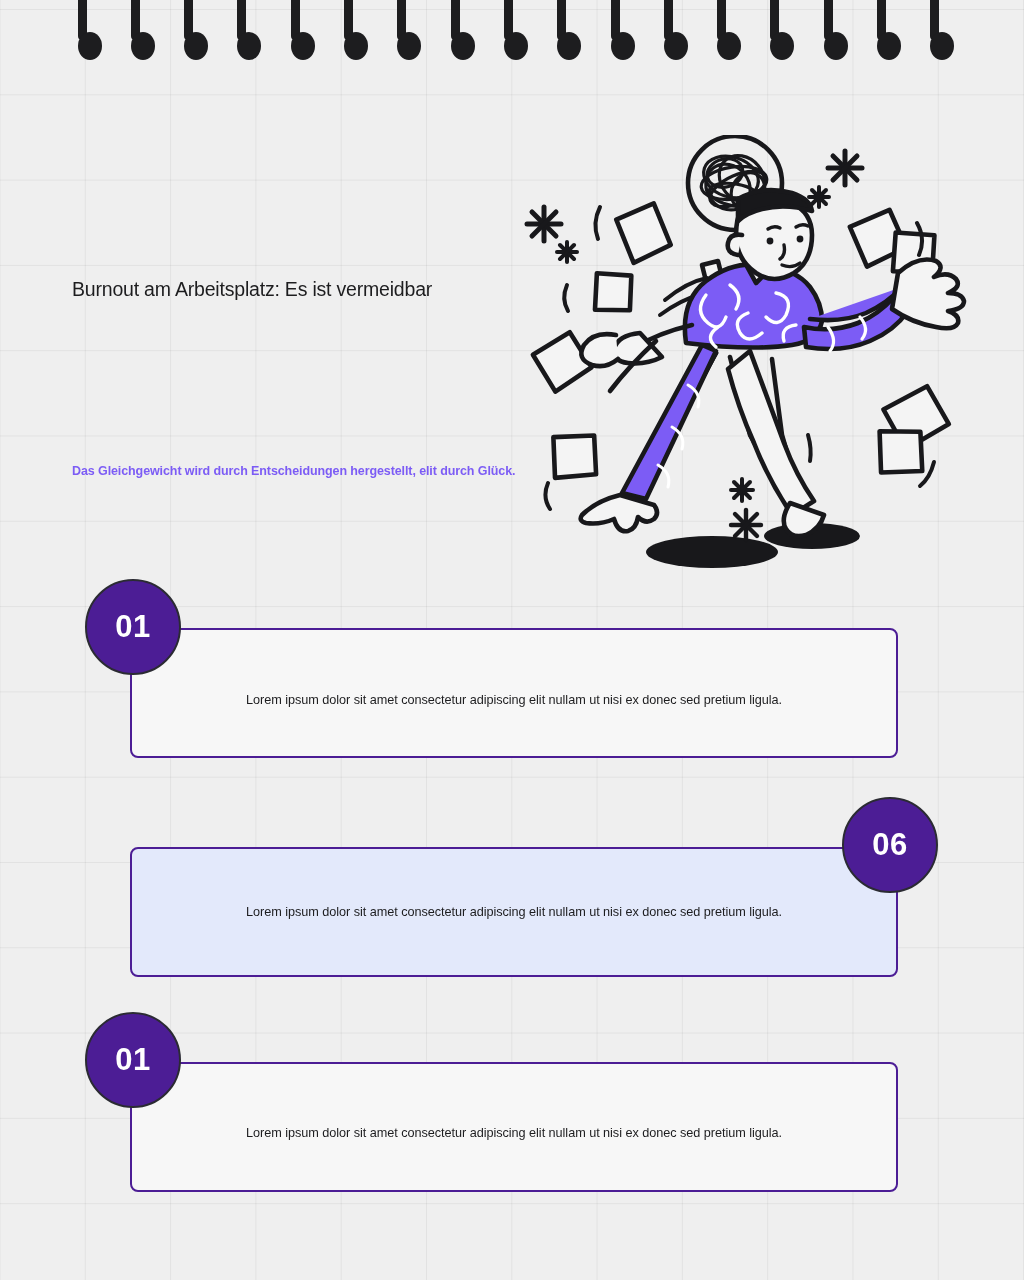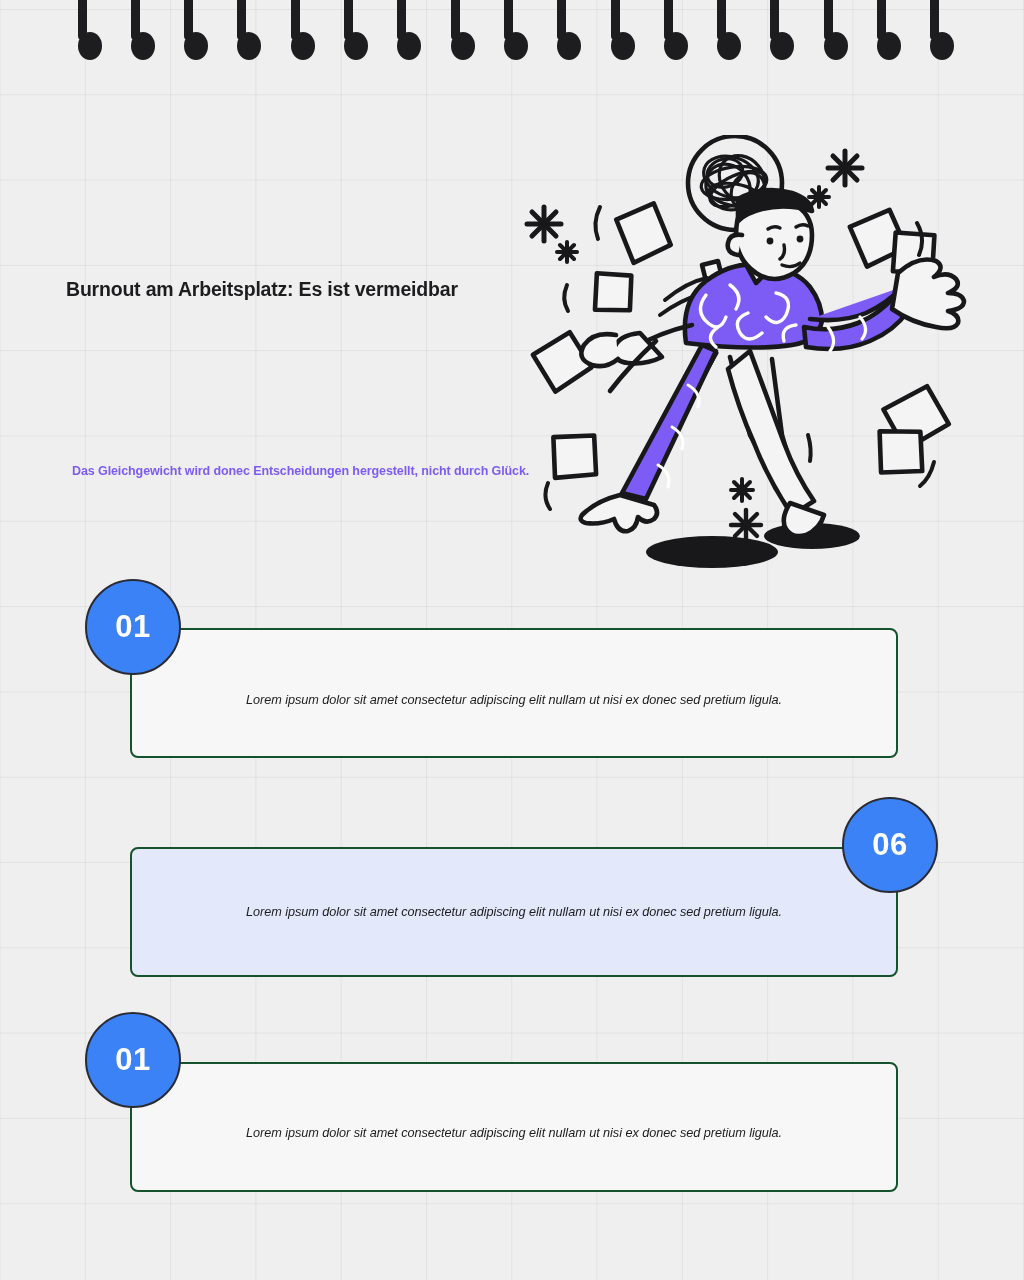--- a/index.html
+++ b/index.html
@@ -29,51 +29,50 @@
     width:9px; height:46px; background:#1d1d1f; border-radius:4px;
     margin:0 auto;
   }
   .ring .knob{
     width:24px; height:28px; background:#1d1d1f; border-radius:50%;
     margin:-8px auto 0;
   }
 
   
   #page-title{
-    position:absolute; left:66px; top:278px;
-    font-size:19.5px; font-weight:bold; color:#1d1d1f;
+    position:absolute; left:72px; top:278px;
+    font-size:19.5px; font-weight:normal; color:#1d1d1f;
     letter-spacing:-0.2px;
   }
   #page-subtitle{
     position:absolute; left:72px; top:462px; width:470px;
     font-size:12.5px; font-weight:bold; color:#7c5cf5;
     line-height:1.55; letter-spacing:-0.1px;
   }
 
   
   #illustration{ position:absolute; left:520px; top:135px; width:490px; height:450px; }
 
   
   .step{ position:absolute; }
   .card{
     position:absolute;
-    border:2px solid #14532d;
+    border:2px solid #4c1d95;
     border-radius:8px;
-    font-style:italic;
   }
   .card-text{
     position:absolute; left:0; right:0;
     text-align:center;
     font-size:12.7px; color:#1d1d1f; letter-spacing:-0.05px;
   }
   .badge{
     position:absolute;
     width:96px; height:96px;
     border-radius:50%;
-    background:#3b82f6;
+    background:#4c1d95;
     border:2.5px solid #2b2b33;
     display:flex; align-items:center; justify-content:center;
     color:#ffffff; font-size:31px; font-weight:bold; letter-spacing:0.5px;
   }
 
   
   #card-1{ left:130px; top:628px; width:768px; height:130px; background:#f7f7f7; }
   #card-1 .card-text{ top:63px; }
   #badge-1{ left:85px; top:579px; }
 
@@ -157,21 +156,21 @@
       <div class="bar"></div>
       <div class="knob"></div>
     </div>
     <div class="ring" style="left: 930.3px;">
       <div class="bar"></div>
       <div class="knob"></div>
     </div>
   </div>
 
 <div id="page-title">Burnout am Arbeitsplatz: Es ist vermeidbar</div>
-<div id="page-subtitle">Das Gleichgewicht wird donec Entscheidungen hergestellt, nicht durch Glück.</div>
+<div id="page-subtitle">Das Gleichgewicht wird durch Entscheidungen hergestellt, elit durch Glück.</div>
 
 <div id="illustration">
 <svg viewBox="0 0 490 450" width="490" height="450" fill="none" stroke="#18181b" stroke-width="4.6" stroke-linecap="round" stroke-linejoin="round">
 
   <ellipse cx="192" cy="417" rx="66" ry="16" fill="#18181b" stroke="none"></ellipse>
   <ellipse cx="292" cy="401" rx="48" ry="13" fill="#18181b" stroke="none"></ellipse>
 
   <g>
     <circle cx="215" cy="48" r="47"></circle>
     <g stroke-width="3.2">

